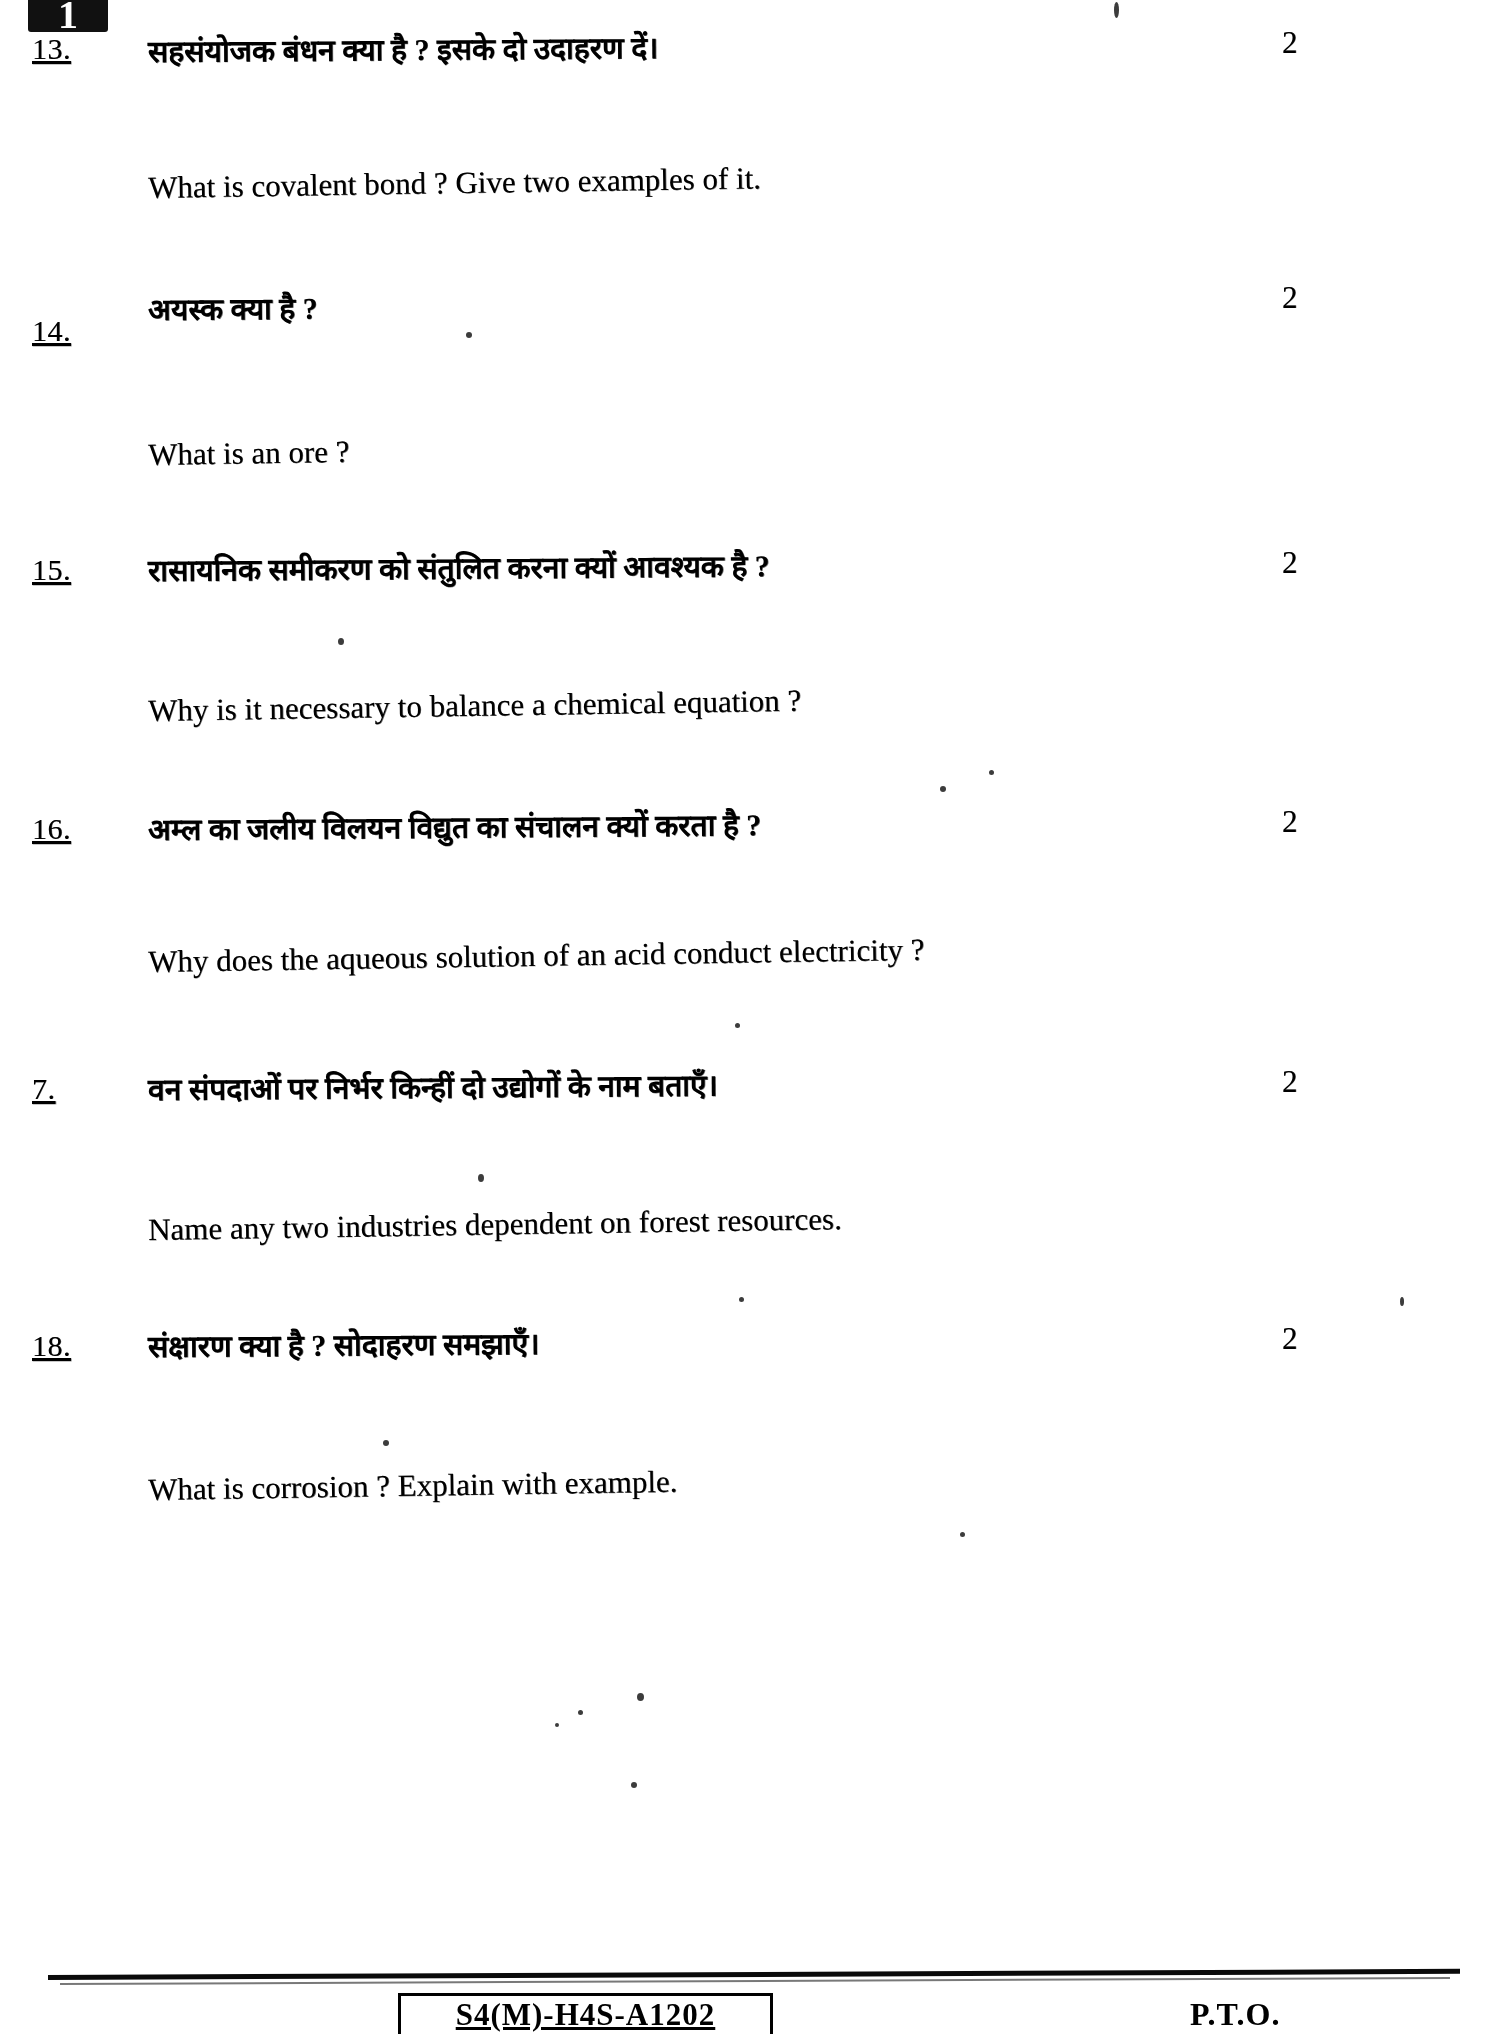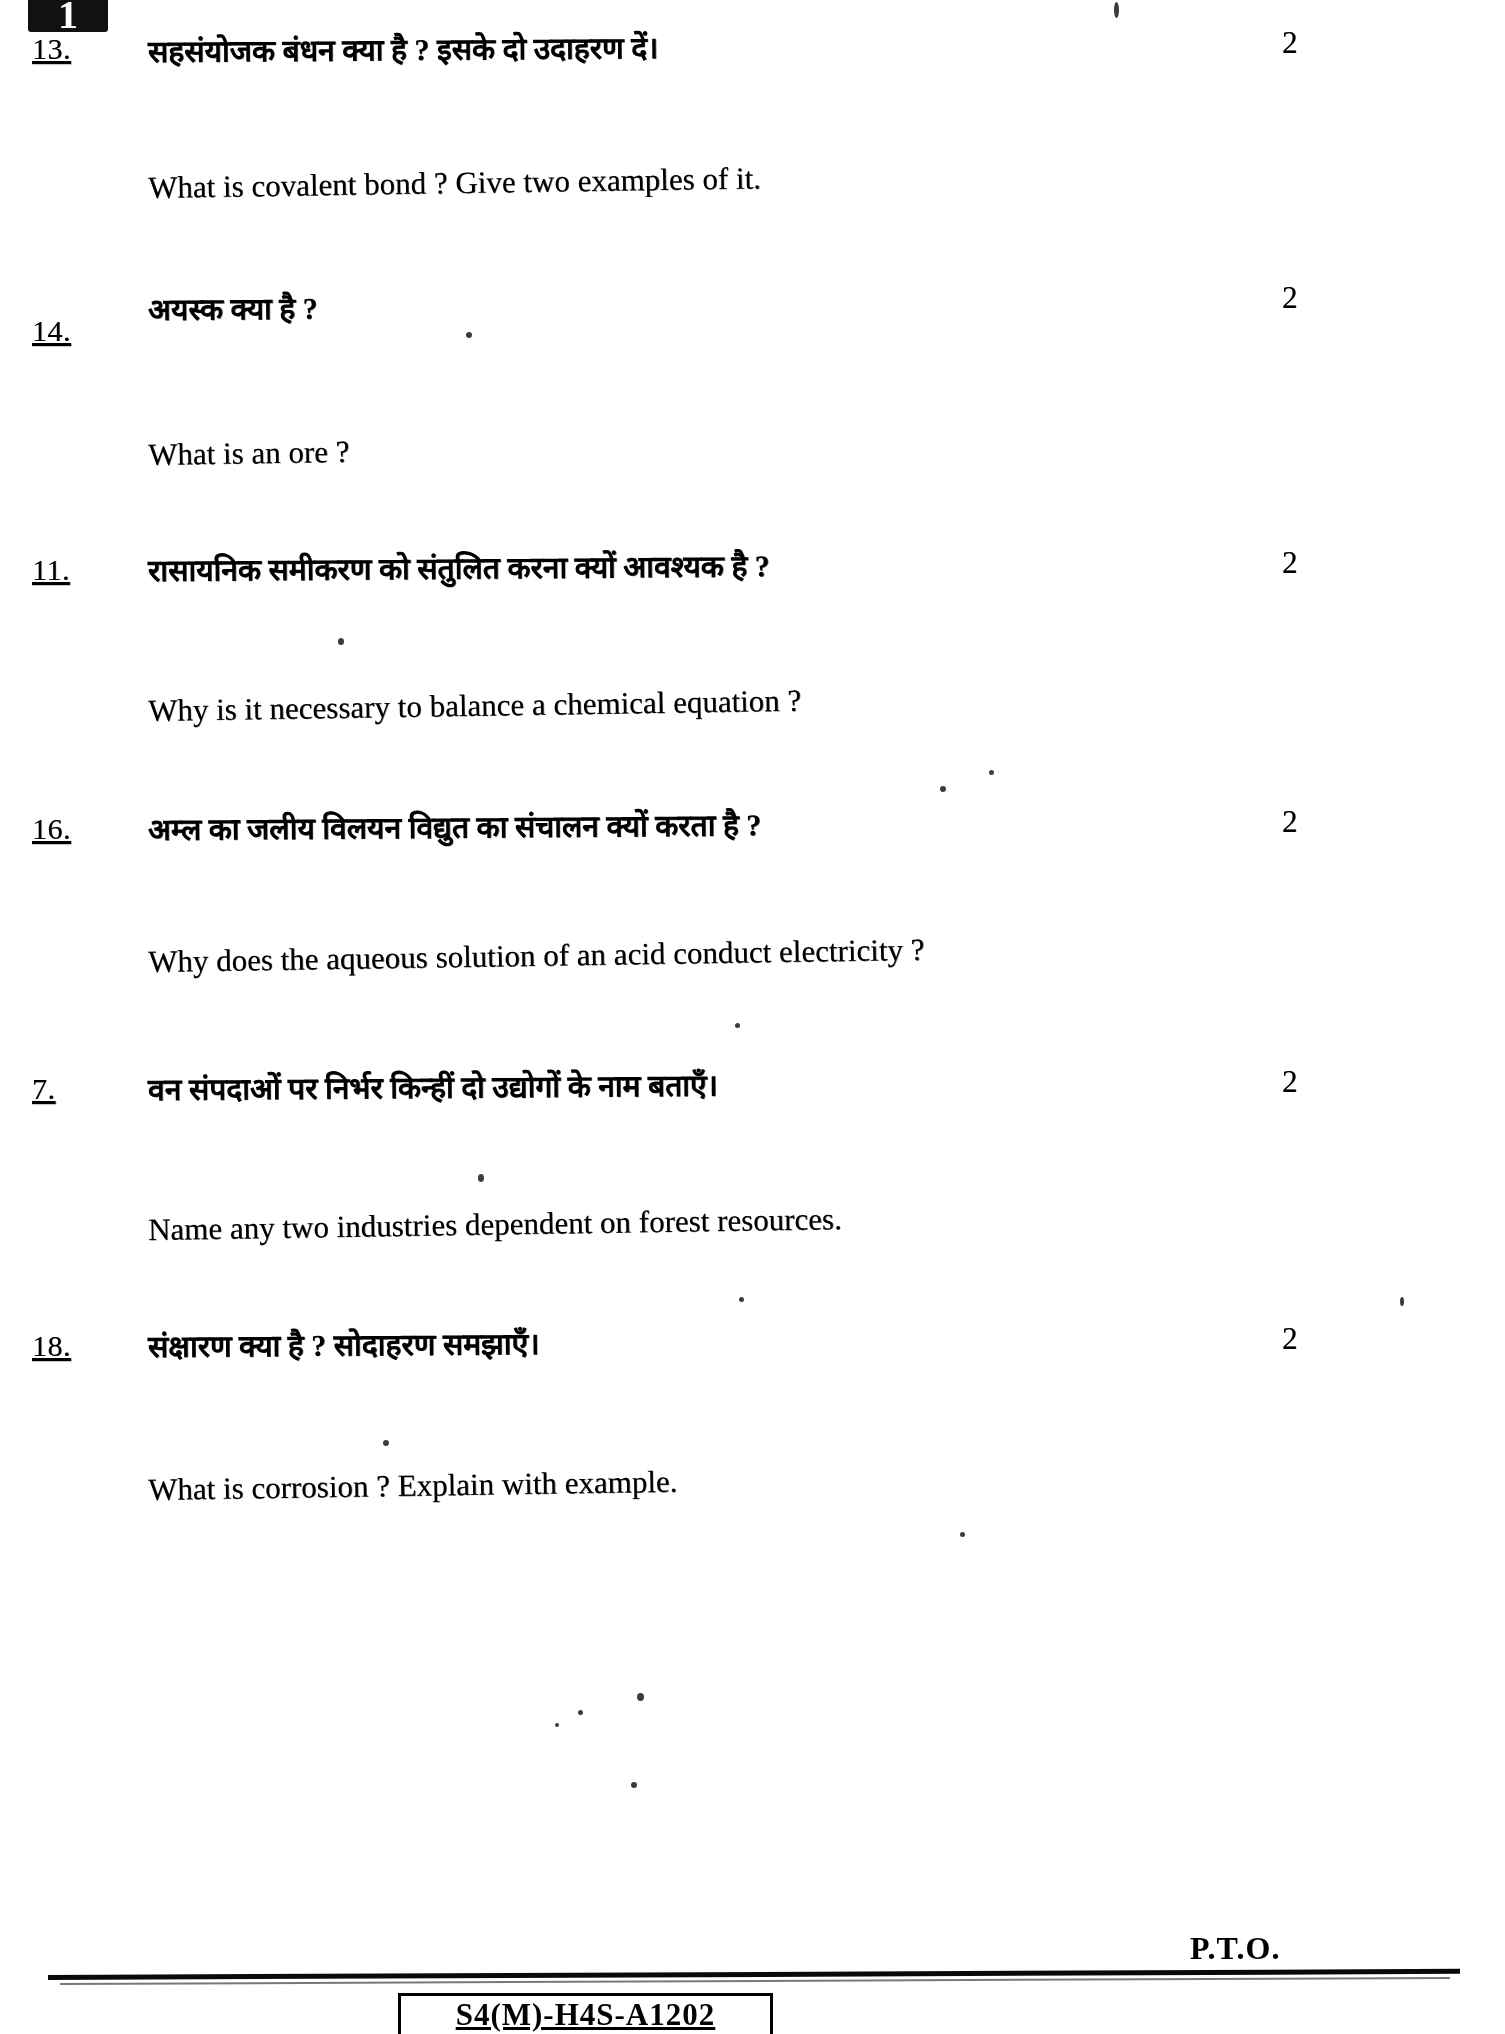--- a/index.html
+++ b/index.html
@@ -128,21 +128,21 @@
     font-family: "Liberation Serif", serif;
     font-weight: 700;
     font-size: 31px;
     letter-spacing: 1px;
     white-space: nowrap;
     text-decoration: underline;
   }
   .footer-page {
     position: absolute;
     left: 1190px;
-    top: 1930px;
+    top: 1996px;
     font-size: 32px;
     font-weight: 700;
     letter-spacing: 1px;
     white-space: nowrap;
     overflow: hidden;
     height: 38px;
   }
 </style>
 </head>
 <body>
@@ -177,21 +177,21 @@
   </div>
 
   <div class="q">
     <div class="q-num ink" style="top:290px;margin-top:24px;">14.</div>
     <div class="q-hindi ink" style="top:288px;">अयस्क क्या है ?</div>
     <div class="q-eng ink" style="top:437px;">What is an ore ?</div>
     <div class="q-marks ink" style="top:280px;">2</div>
   </div>
 
   <div class="q">
-    <div class="q-num ink" style="top:553px;">11.</div>
+    <div class="q-num ink" style="top:553px;">15.</div>
     <div class="q-hindi ink" style="top:549px;">रासायनिक समीकरण को संतुलित करना क्यों आवश्यक है ?</div>
     <div class="q-eng ink" style="top:693px;">Why is it necessary to balance a chemical equation ?</div>
     <div class="q-marks ink" style="top:545px;">2</div>
   </div>
 
   <div class="q">
     <div class="q-num ink" style="top:812px;text-align:right;">16.</div>
     <div class="q-hindi ink" style="top:808px;">अम्ल का जलीय विलयन विद्युत का संचालन क्यों करता है ?</div>
     <div class="q-eng ink" style="top:944px;">Why does the aqueous solution of an acid conduct electricity ?</div>
     <div class="q-marks ink" style="top:804px;">2</div>

